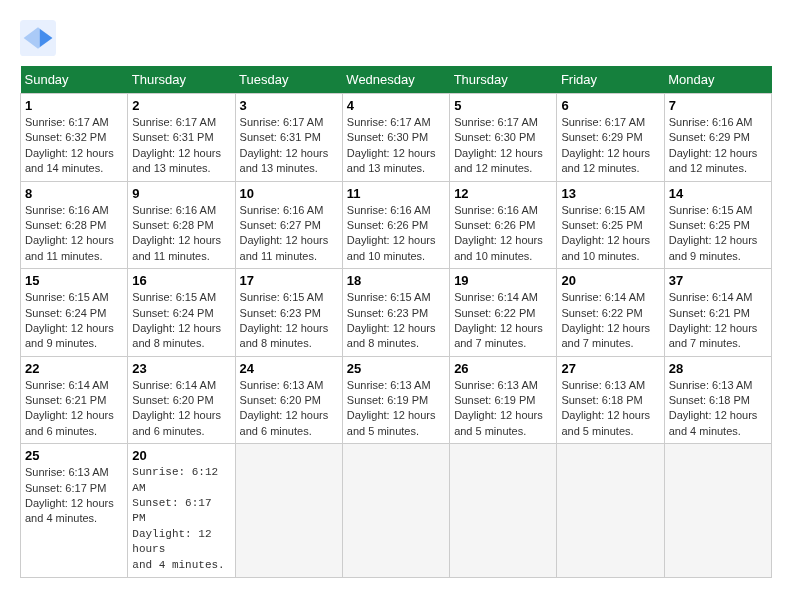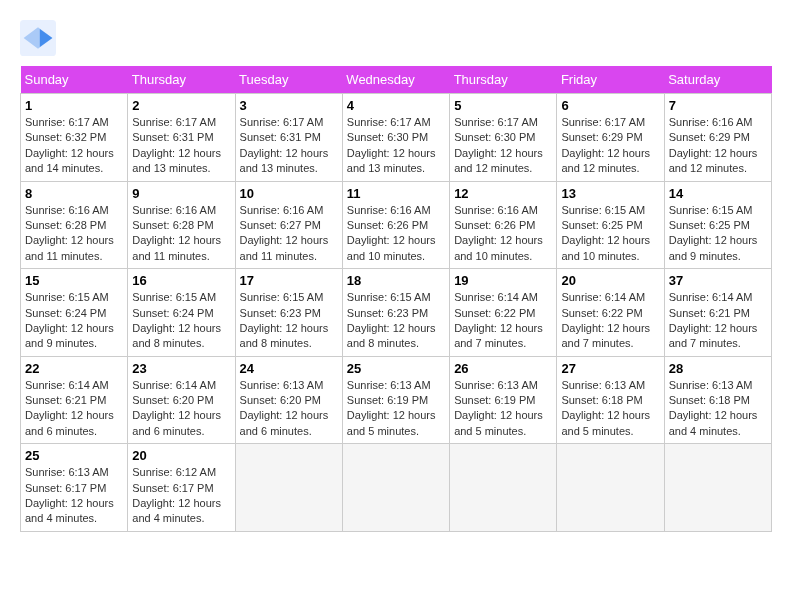--- a/index.html
+++ b/index.html
@@ -45,21 +45,21 @@
     .location {
       font-size: 14px;
       color: #555;
     }
     table {
       width: 100%;
       border-collapse: collapse;
       font-size: 11px;
     }
     thead tr th {
-      background-color: #d946ef;
+      background-color: #15803d;
       color: #fff;
       padding: 6px 4px;
       text-align: left;
       font-size: 13px;
       font-weight: normal;
     }
     tbody tr td {
       border: 1px solid #ccc;
       vertical-align: top;
       padding: 4px;
@@ -104,21 +104,21 @@
 
 <table>
   <thead>
     <tr>
     <th>Sunday</th>
         <th>Thursday</th>
         <th>Tuesday</th>
         <th>Wednesday</th>
         <th>Thursday</th>
         <th>Friday</th>
-        <th>Saturday</th>
+        <th>Monday</th>
       </tr>
   </thead>
   <tbody id="calendar-body">
   <tr>
         <td>
           <div class="day-number">1</div>
           <div class="day-info" style="white-space: pre-line;">Sunrise: 6:17 AM
 Sunset: 6:32 PM
 Daylight: 12 hours
 and 14 minutes.</div>
@@ -322,21 +322,21 @@
       <tr>
         <td>
           <div class="day-number">25</div>
           <div class="day-info" style="white-space: pre-line;">Sunrise: 6:13 AM
 Sunset: 6:17 PM
 Daylight: 12 hours
 and 4 minutes.</div>
         </td>
         <td>
           <div class="day-number">20</div>
-          <div class="day-info" style="white-space: pre-line;">Sunrise: 6:12 AM
+          <div class="day-info" style="white-space: pre-line; font-family: Liberation Mono, monospace;">Sunrise: 6:12 AM
 Sunset: 6:17 PM
 Daylight: 12 hours
 and 4 minutes.</div>
         </td>
         <td class="empty"></td>
         <td class="empty"></td>
         <td class="empty"></td>
         <td class="empty"></td>
         <td class="empty"></td>
       </tr>

